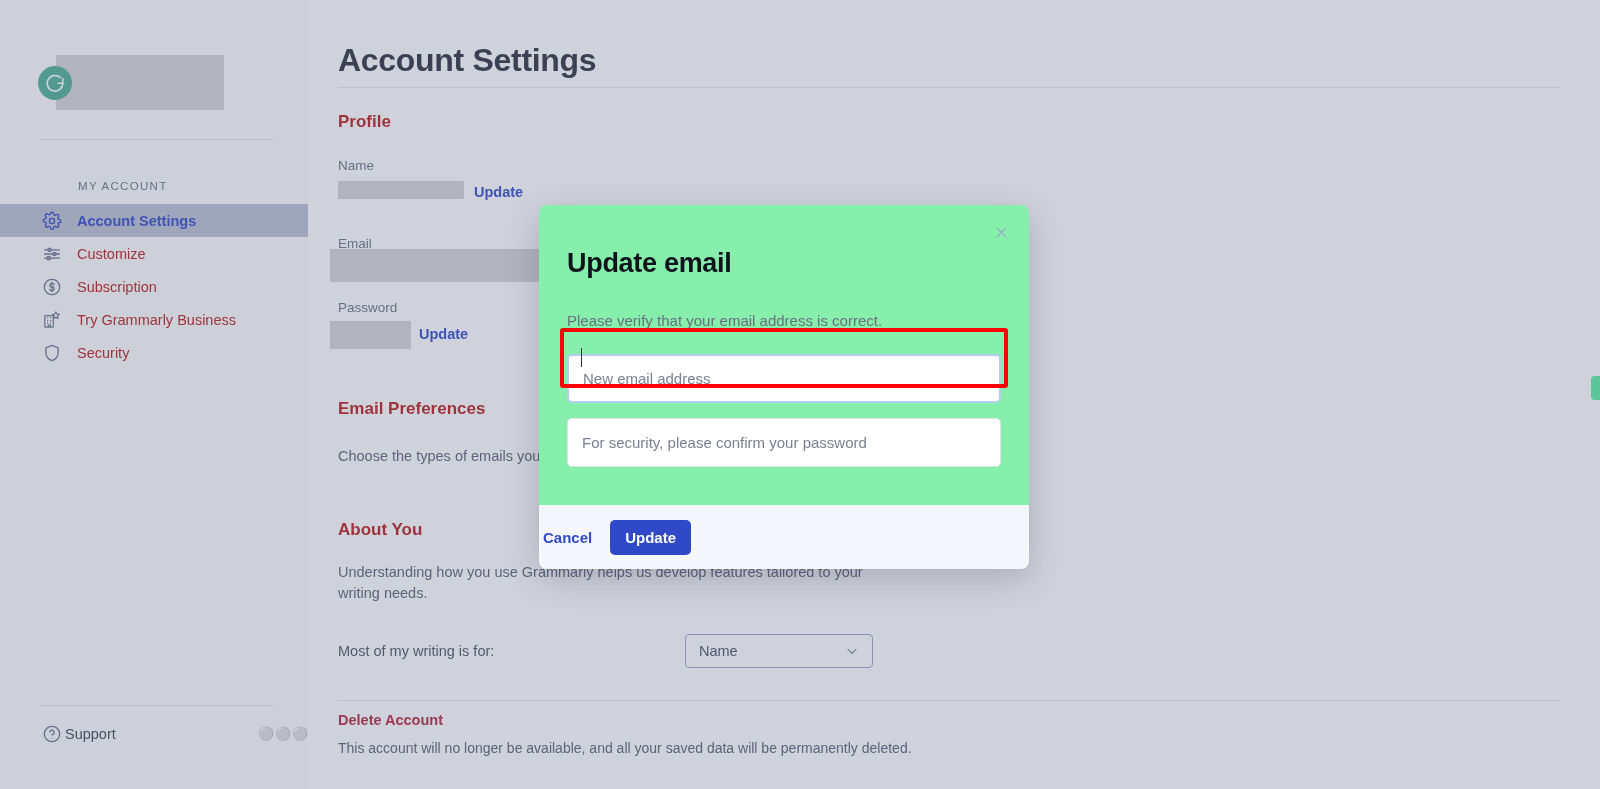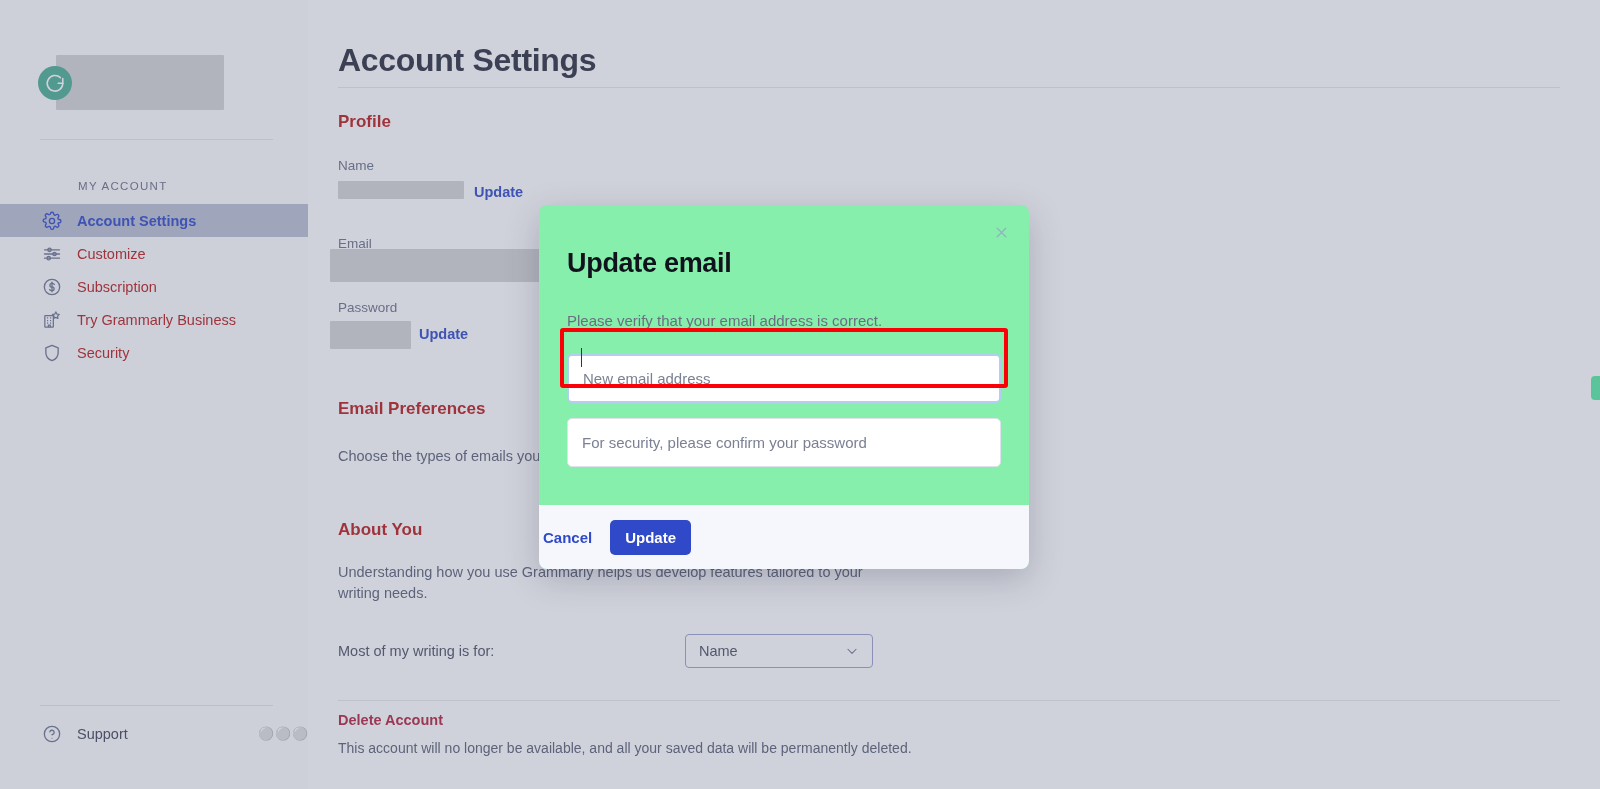--- a/index.html
+++ b/index.html
@@ -76,21 +76,21 @@
   }
   .nav-item .nav-label {
     font-size: 14.5px; color: #b91c1c; white-space: nowrap;
   }
   .nav-item.active { background: #b9bfd2; }
   .nav-item.active .nav-label { color: #2f49c8; font-weight: bold; }
   .nav-item.active .nav-ico { color: #2f49c8; }
 
   .support {
     position: absolute; left: 41px; top: 723px;
-    display: flex; align-items: center; gap: 14px;
+    display: flex; align-items: center; gap: 2px;
     width: 240px;
   }
   .support .nav-ico { width: 22px; height:22px; flex:0 0 22px; color:#6e7590;
     display:flex; align-items:center; justify-content:center;}
   .support .nav-label { font-size: 14.5px; color: #3f4456; }
   .dots {
     position: absolute; left: 258px; top: 726px;
     color: #8a90a6; font-size: 13px; letter-spacing: 1px;
     cursor: pointer;
   }

